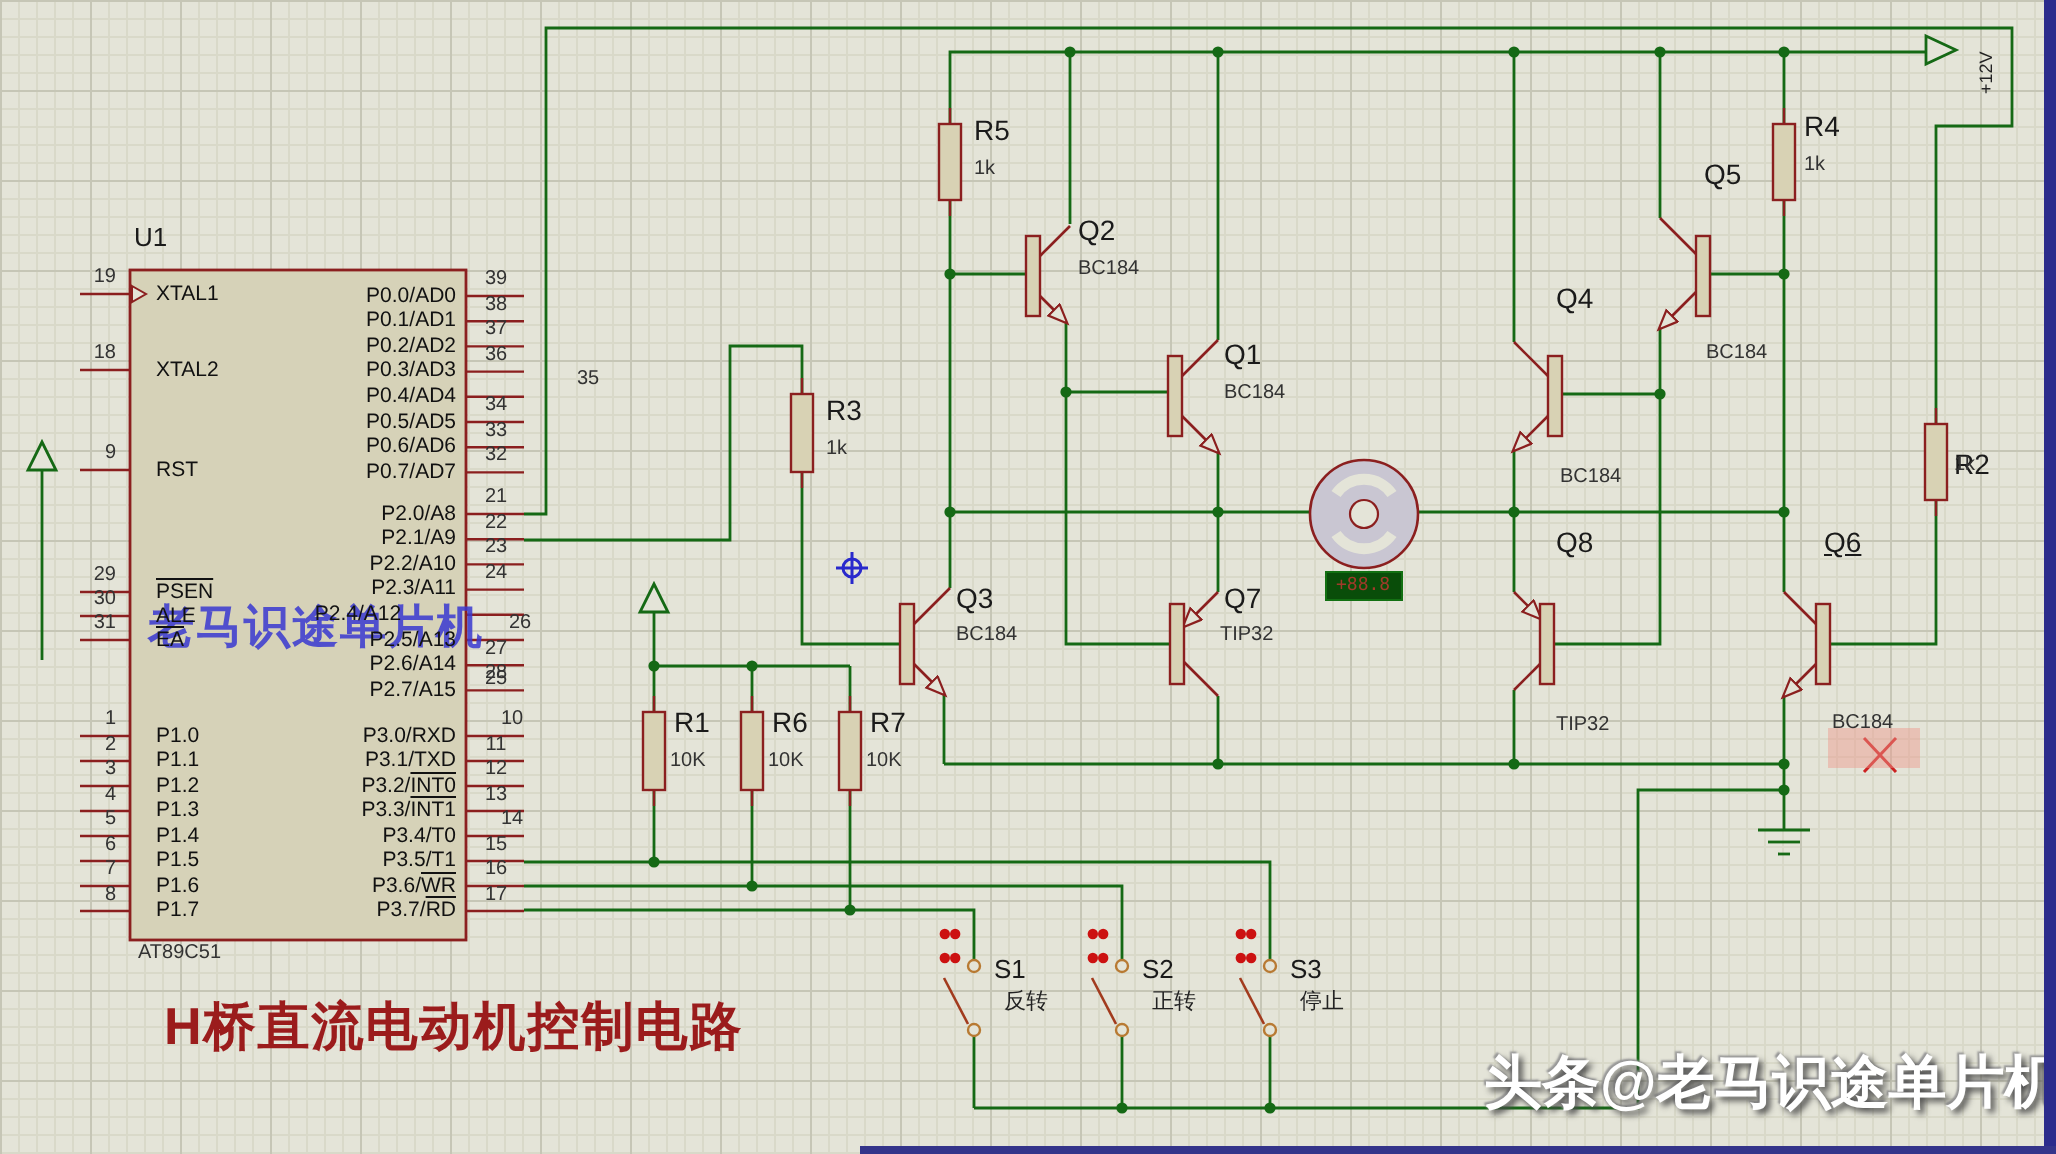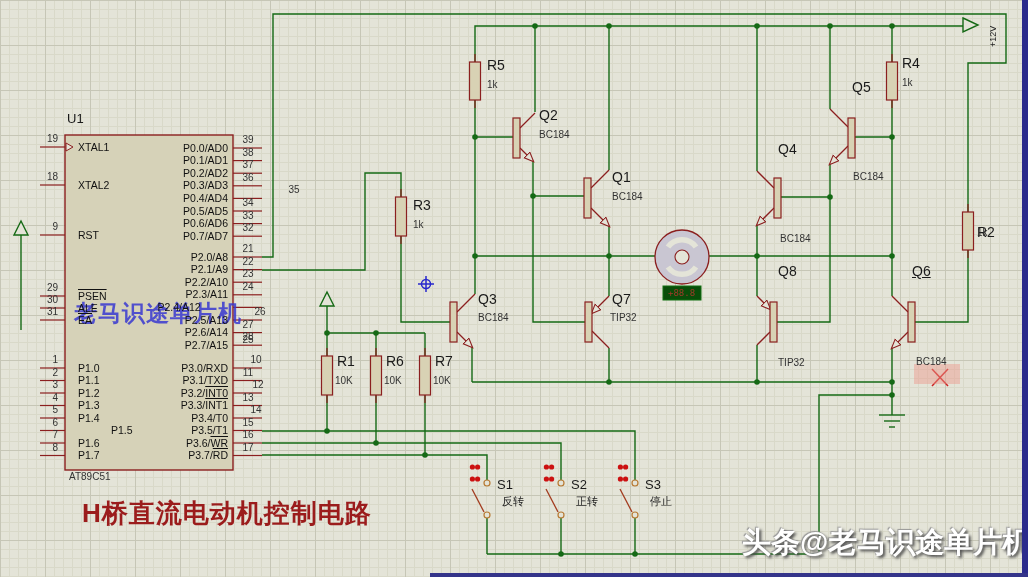--- a/index.html
+++ b/index.html
@@ -370,21 +370,21 @@
     <div class="pinname" style="left: 78px; top: 362.5px;">P1.0</div>
     <div class="pinnum" style="left: 32px; top: 355px; width: 26px; text-align: right;">1</div>
     <div class="pinname" style="left: 78px; top: 375px;">P1.1</div>
     <div class="pinnum" style="left: 32px; top: 367.5px; width: 26px; text-align: right;">2</div>
     <div class="pinname" style="left: 78px; top: 387.5px;">P1.2</div>
     <div class="pinnum" style="left: 32px; top: 380px; width: 26px; text-align: right;">3</div>
     <div class="pinname" style="left: 78px; top: 400px;">P1.3</div>
     <div class="pinnum" style="left: 32px; top: 392.5px; width: 26px; text-align: right;">4</div>
     <div class="pinname" style="left: 78px; top: 412.5px;">P1.4</div>
     <div class="pinnum" style="left: 32px; top: 405px; width: 26px; text-align: right;">5</div>
-    <div class="pinname" style="left: 78px; top: 425px; margin-left: 33px;">P1.5</div>
+    <div class="pinname" style="left: 78px; top: 425px;">P1.5</div>
     <div class="pinnum" style="left: 32px; top: 417.5px; width: 26px; text-align: right;">6</div>
     <div class="pinname" style="left: 78px; top: 437.5px;">P1.6</div>
     <div class="pinnum" style="left: 32px; top: 430px; width: 26px; text-align: right;">7</div>
     <div class="pinname" style="left: 78px; top: 450px;">P1.7</div>
     <div class="pinnum" style="left: 32px; top: 442.5px; width: 26px; text-align: right;">8</div>
     <div class="pinname" style="left: 130px; top: 142.5px; width: 98px; text-align: right;">P0.0/AD0</div>
     <div class="pinnum" style="left: 236px; top: 135px; width: 24px; text-align: center;">39</div>
     <div class="pinname" style="left: 130px; top: 155.1px; width: 98px; text-align: right;">P0.1/AD1</div>
     <div class="pinnum" style="left: 236px; top: 147.6px; width: 24px; text-align: center;">38</div>
     <div class="pinname" style="left: 130px; top: 167.7px; width: 98px; text-align: right;">P0.2/AD2</div>
@@ -413,21 +413,21 @@
     <div class="pinnum" style="left: 236px; top: 307px; width: 48px; text-align: center;">26</div>
     <div class="pinname" style="left: 130px; top: 327.1px; width: 98px; text-align: right;">P2.6/A14</div>
     <div class="pinnum" style="left: 236px; top: 319.6px; width: 24px; text-align: center;">27</div>
     <div class="pinname" style="left: 130px; top: 339.7px; width: 98px; text-align: right;">P2.7/A15</div>
     <div class="pinnum" style="left: 236px; top: 332.2px; width: 24px; text-align: center;">28</div>
     <div class="pinname" style="left: 130px; top: 362.5px; width: 98px; text-align: right;">P3.0/RXD</div>
     <div class="pinnum" style="left: 236px; top: 355px; width: 40px; text-align: center;">10</div>
     <div class="pinname" style="left: 130px; top: 375px; width: 98px; text-align: right;">P3.1/TXD</div>
     <div class="pinnum" style="left: 236px; top: 367.5px; width: 24px; text-align: center;">11</div>
     <div class="pinname" style="left: 130px; top: 387.5px; width: 98px; text-align: right;">P3.2/<span class="bar">INT0</span></div>
-    <div class="pinnum" style="left: 236px; top: 380px; width: 44px; text-align: center;">12</div>
+    <div class="pinnum" style="left: 236px; top: 380px; width: 24px; text-align: center;">12</div>
     <div class="pinname" style="left: 130px; top: 400px; width: 98px; text-align: right;">P3.3/<span class="bar">INT1</span></div>
     <div class="pinnum" style="left: 236px; top: 392.5px; width: 24px; text-align: center;">13</div>
     <div class="pinname" style="left: 130px; top: 412.5px; width: 98px; text-align: right;">P3.4/T0</div>
     <div class="pinnum" style="left: 236px; top: 405px; width: 40px; text-align: center;">14</div>
     <div class="pinname" style="left: 130px; top: 425px; width: 98px; text-align: right;">P3.5/T1</div>
     <div class="pinnum" style="left: 236px; top: 417.5px; width: 24px; text-align: center;">15</div>
     <div class="pinname" style="left: 130px; top: 437.5px; width: 98px; text-align: right;">P3.6/<span class="bar">WR</span></div>
     <div class="pinnum" style="left: 236px; top: 430px; width: 24px; text-align: center;">16</div>
     <div class="pinname" style="left: 130px; top: 450px; width: 98px; text-align: right;">P3.7/<span class="bar">RD</span></div>
     <div class="pinnum" style="left: 236px; top: 442.5px; width: 24px; text-align: center;">17</div>

